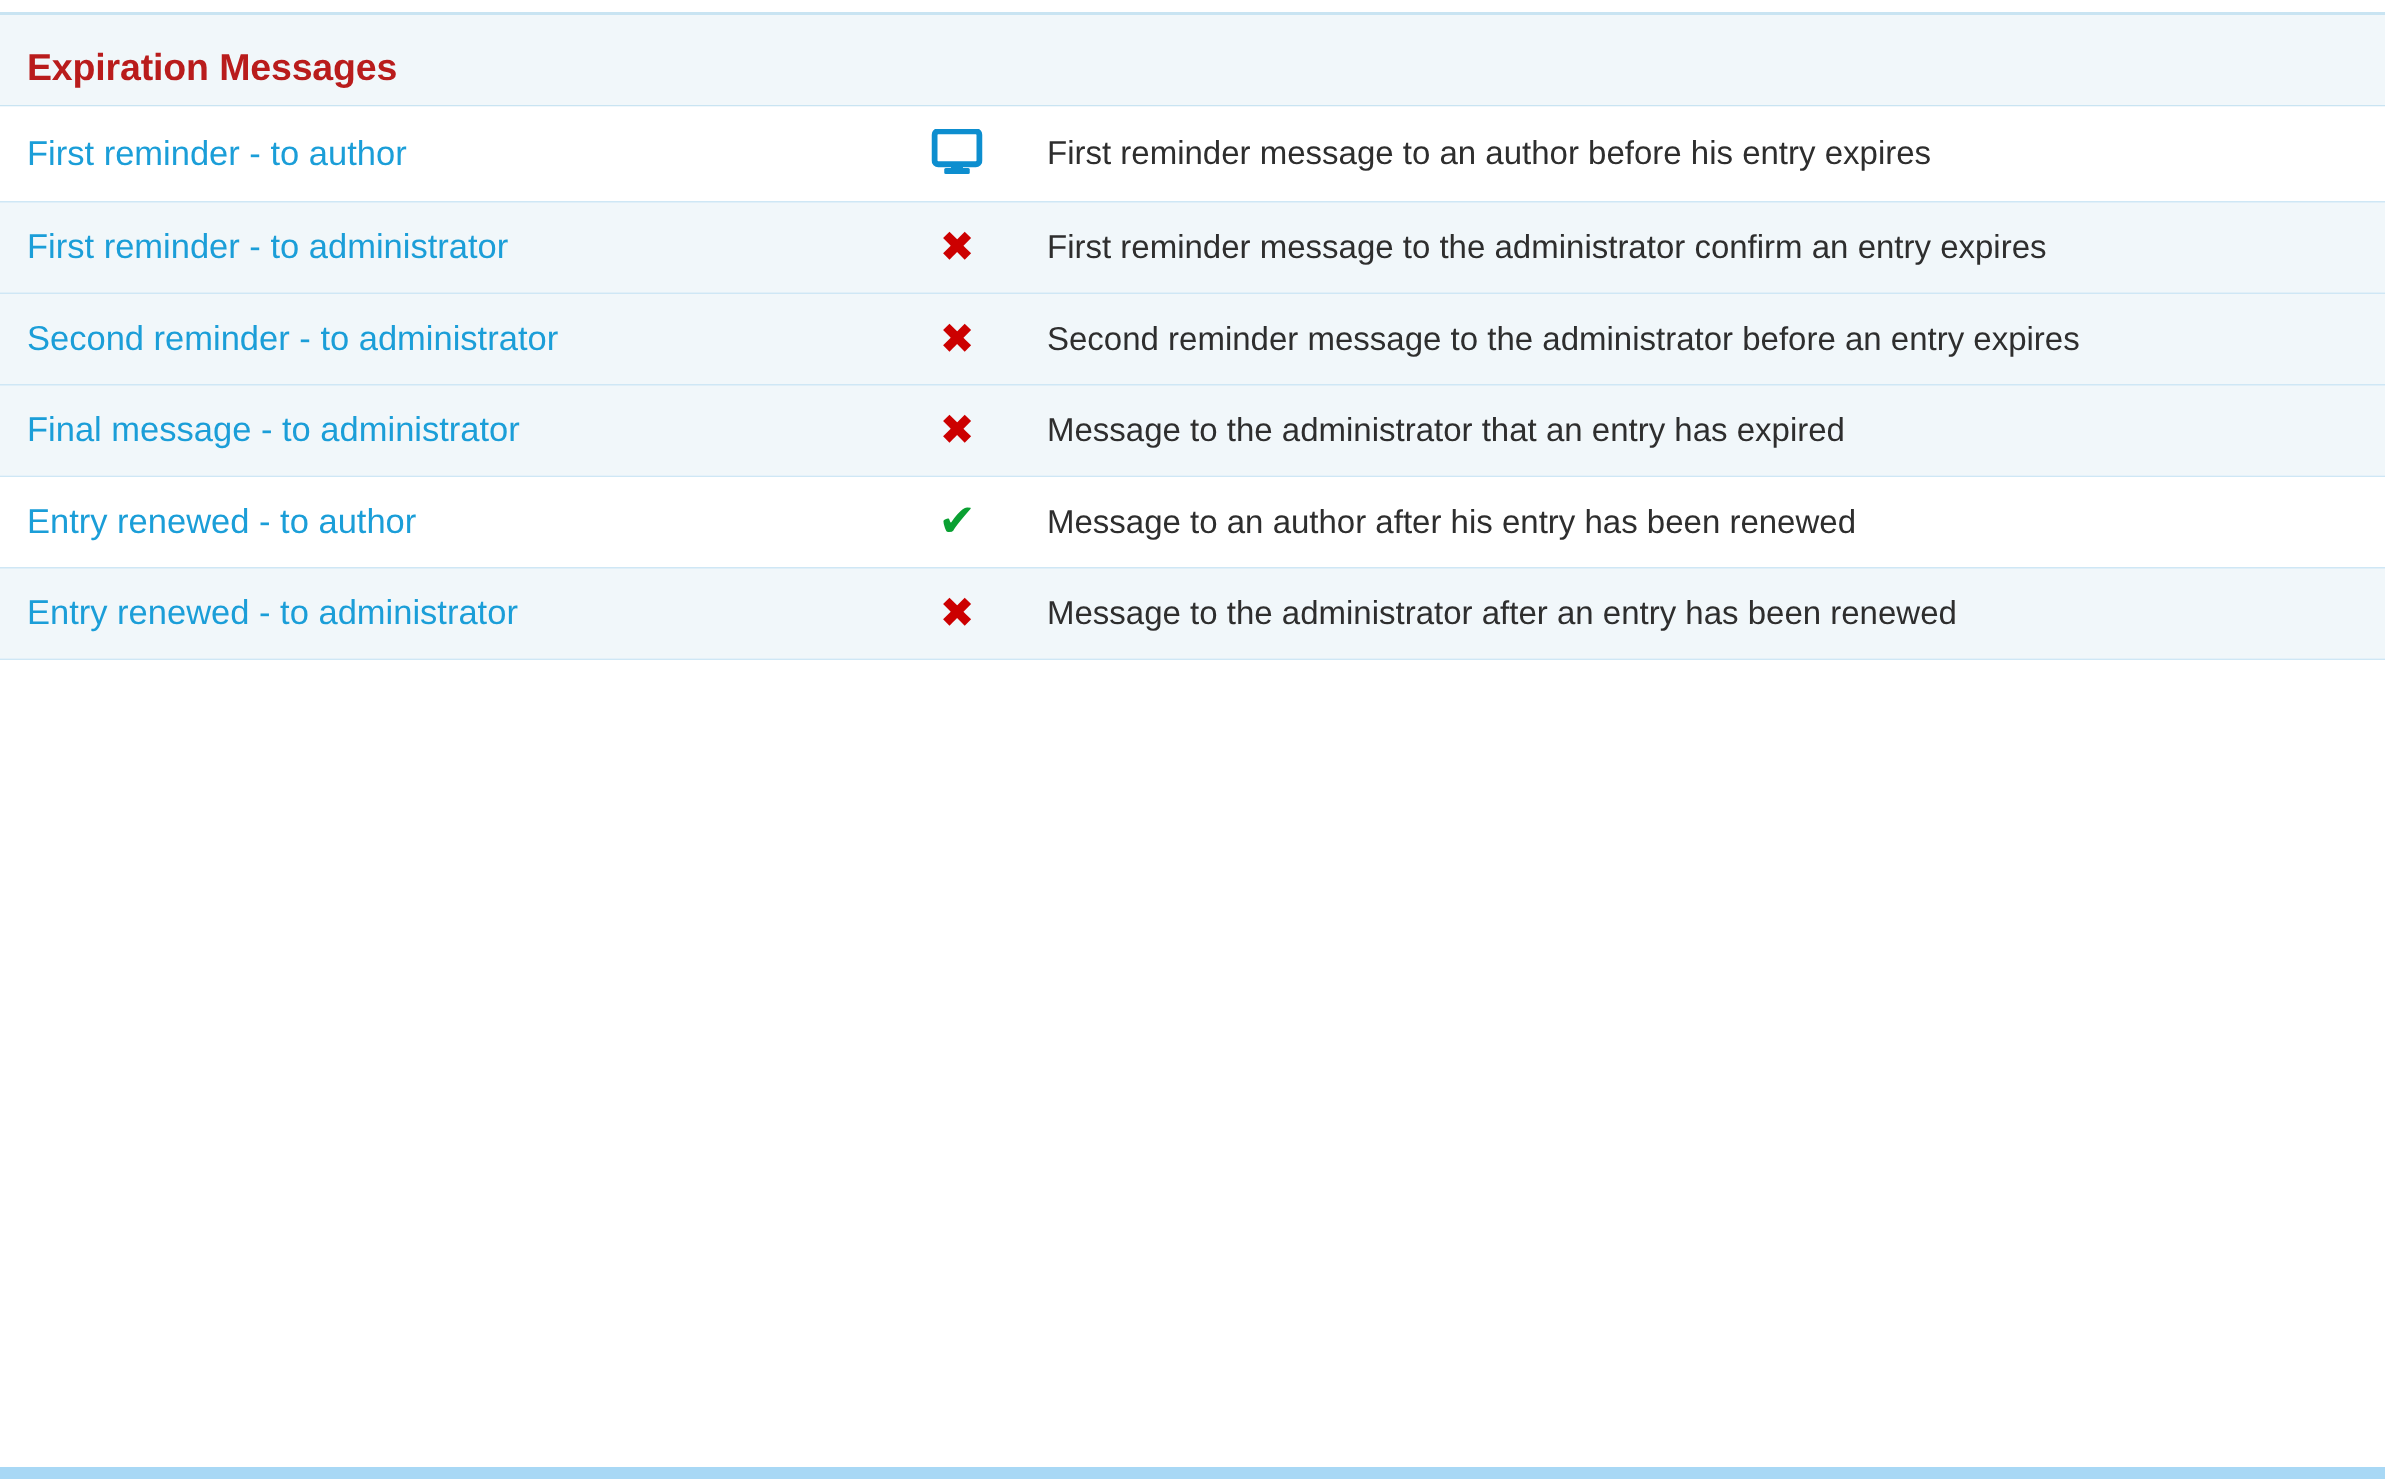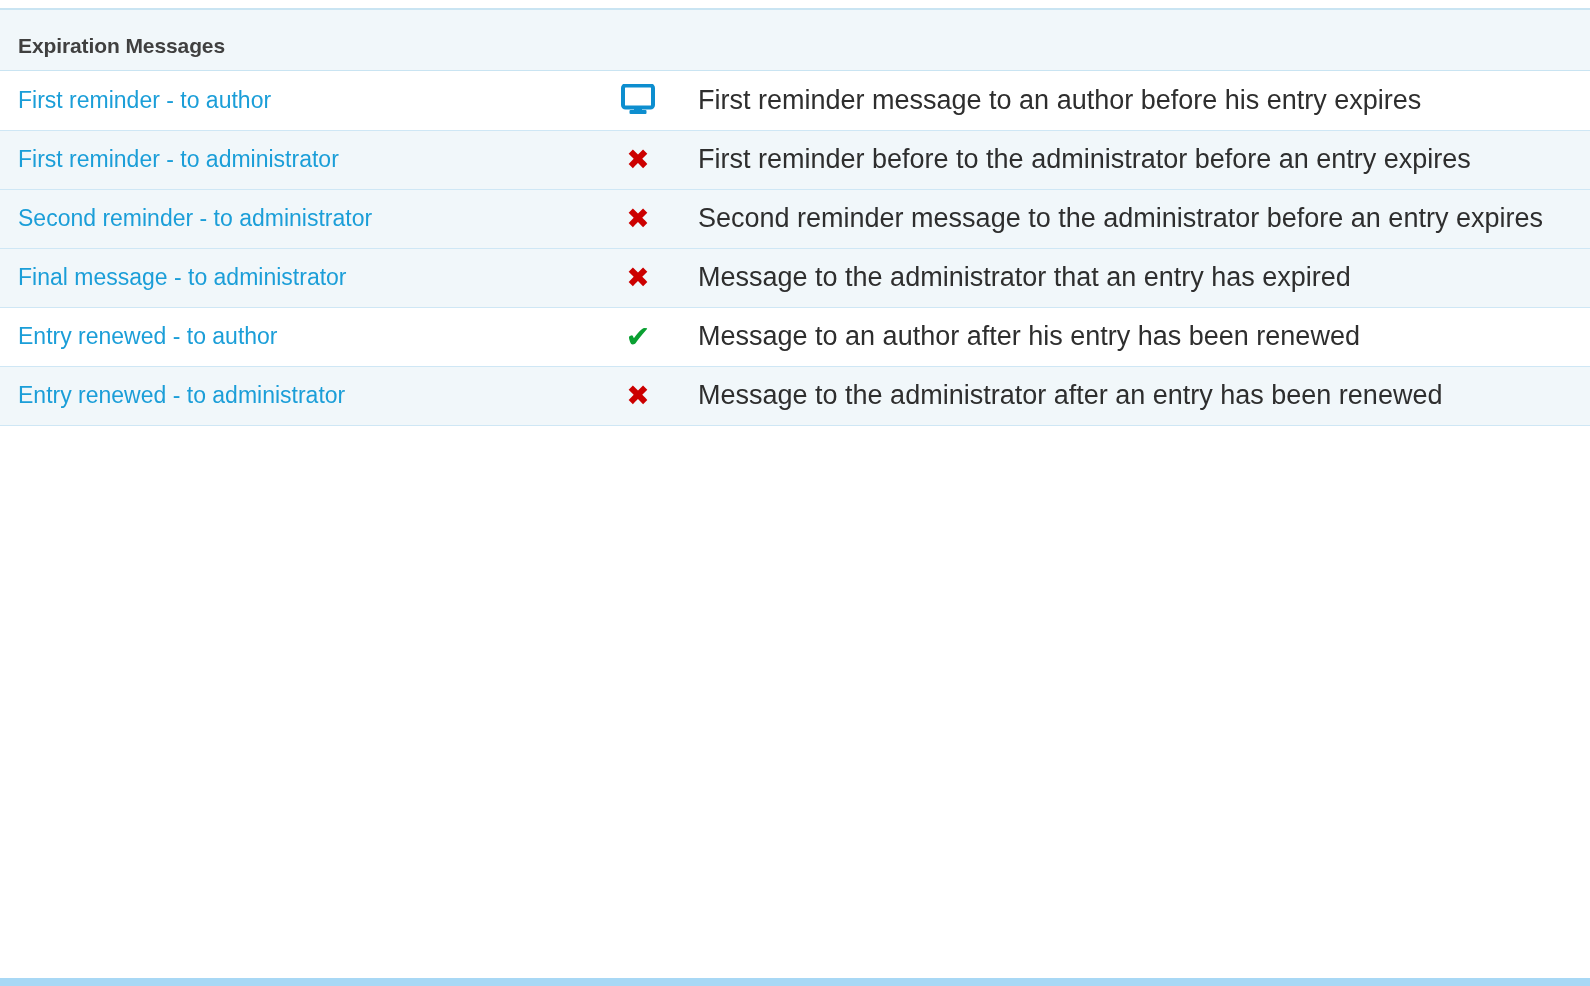--- a/index.html
+++ b/index.html
@@ -37,60 +37,60 @@
   .panel-header {
     height: 63px;
     background: #f1f7fa;
     border-top: 2px solid #c9e4f2;
     border-bottom: 1px solid #c9e4f2;
     display: flex;
     align-items: center;
     padding-left: 18px;
   }
   .panel-header-title {
-    font-size: 21px;
+    font-size: 25px;
     font-weight: bold;
-    color: #404040;
+    color: #b91c1c;
     letter-spacing: -0.1px;
     margin-top: 11px;
   }
 
   .msg-table {
     width: 1590px;
     border-collapse: collapse;
     table-layout: fixed;
   }
 
   .msg-table tr {
     height: 59px;
   }
   .msg-table tr.row-odd  { background: #ffffff; }
   .msg-table tr.row-even { background: #f1f7fa; }
 
   .msg-table td {
     border-bottom: 1px solid #cfe7f5;
-    padding: 0;
+    padding: 12px;
     vertical-align: middle;
     height: 59px;
   }
 
   td.cell-name  { width: 588px; padding-left: 18px; }
   td.cell-icon  { width: 100px; text-align: center; }
   td.cell-desc  { width: 902px; padding-left: 10px; }
 
   .msg-link {
     font-size: 23px;
     color: #1b9ed8;
     text-decoration: none;
     white-space: nowrap;
     cursor: pointer;
   }
 
   .msg-desc {
-    font-size: 27px;
+    font-size: 22px;
     color: #2e2e2e;
     white-space: nowrap;
   }
 
   
   .icon-wrap {
     display: inline-flex;
     align-items: center;
     justify-content: center;
     width: 40px;
@@ -144,21 +144,21 @@
                   <rect x="8.5" y="26" width="17" height="4" rx="1" fill="#0d8ecf"></rect>
                 </svg>
               </span></td>
             <td class="cell-desc"><span class="msg-desc">First reminder message to an author before his entry expires</span></td>
           </tr>
           <tr class="row-even">
             <td class="cell-name"><a class="msg-link">First reminder - to administrator</a></td>
             <td class="cell-icon"><span class="icon-wrap">
                 <span class="icon-cross" style="color: rgb(204, 0, 0);">✖</span>
               </span></td>
-            <td class="cell-desc"><span class="msg-desc">First reminder before to the administrator before an entry expires</span></td>
+            <td class="cell-desc"><span class="msg-desc">First reminder message to the administrator confirm an entry expires</span></td>
           </tr>
           <tr class="row-even">
             <td class="cell-name"><a class="msg-link">Second reminder - to administrator</a></td>
             <td class="cell-icon"><span class="icon-wrap">
                 <span class="icon-cross" style="color: rgb(204, 0, 0);">✖</span>
               </span></td>
             <td class="cell-desc"><span class="msg-desc">Second reminder message to the administrator before an entry expires</span></td>
           </tr>
           <tr class="row-even">
             <td class="cell-name"><a class="msg-link">Final message - to administrator</a></td>

